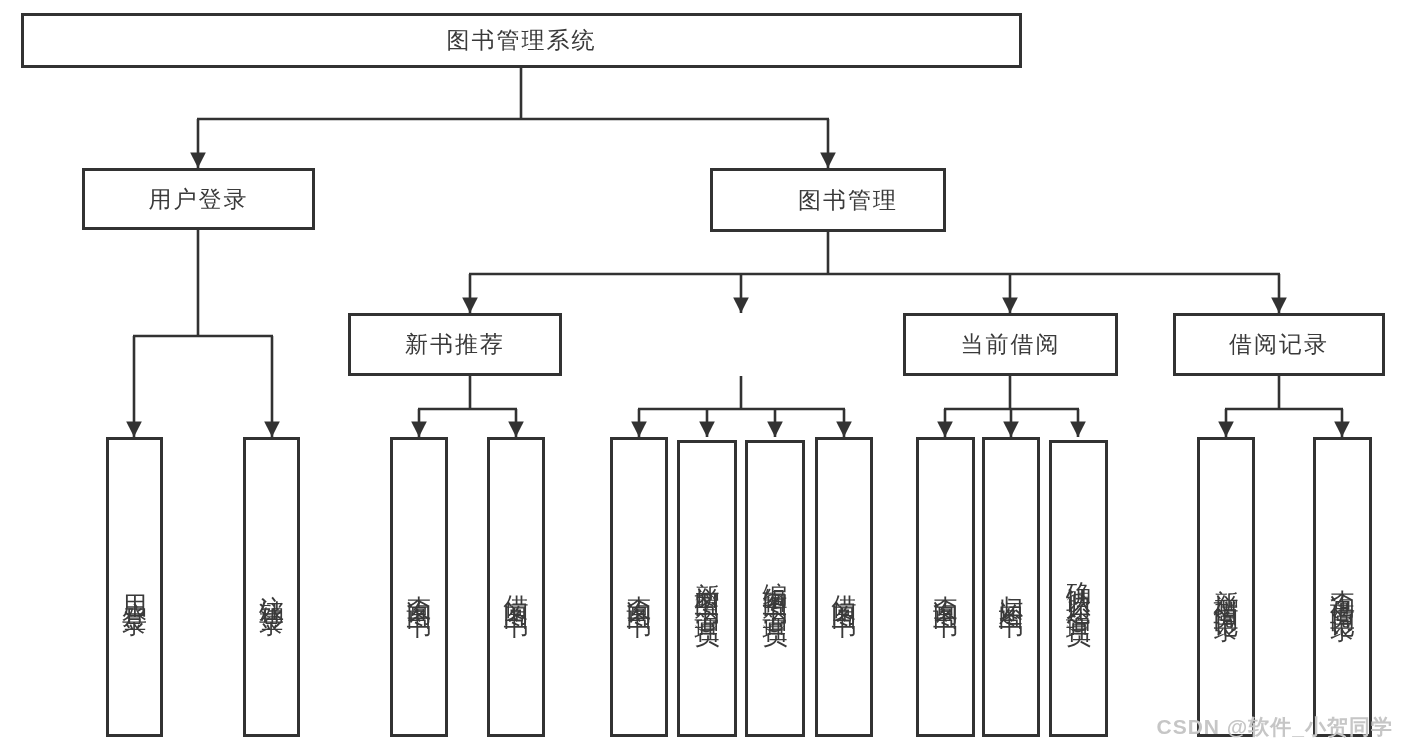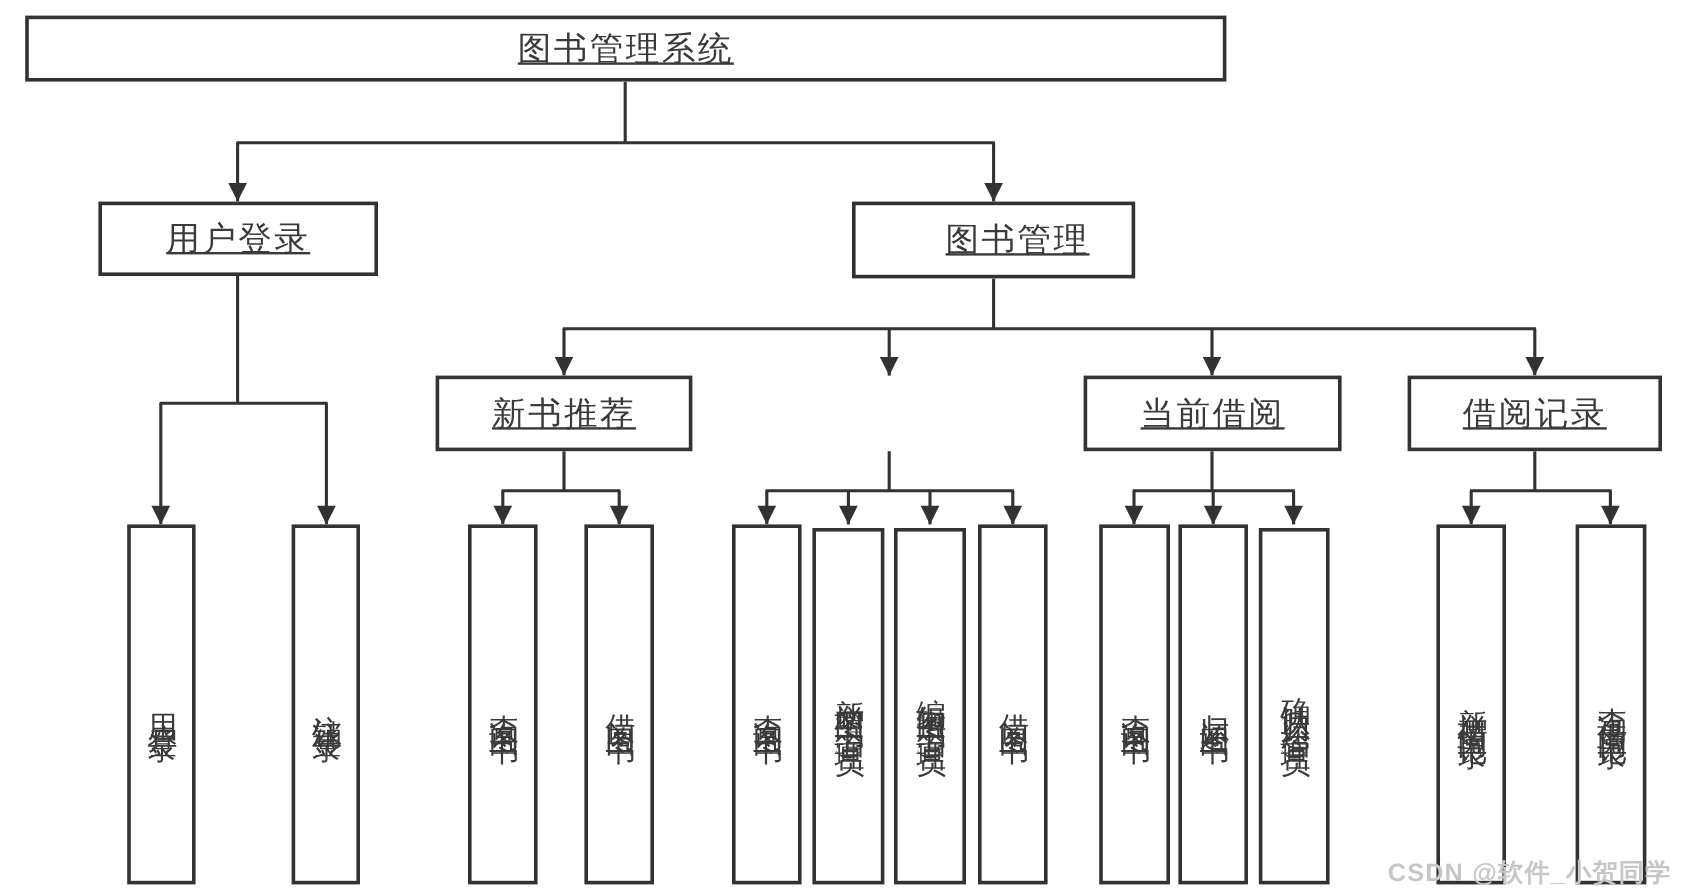--- a/index.html
+++ b/index.html
@@ -23,24 +23,23 @@
     position: absolute;
     box-sizing: border-box;
     border: 3px solid var(--line, #323232);
     background: #ffffff;
     display: flex;
     align-items: center;
     justify-content: center;
     color: var(--text, #3a3a3a);
   }
   .hlabel {
-    font-size: 28px;
+    font-size: 23px;
     letter-spacing: 2px;
     white-space: nowrap;
-    text-decoration: underline;
   }
   .leaf {
     writing-mode: vertical-rl;
     text-orientation: mixed;
     font-size: 25px;
     letter-spacing: 6px;
     line-height: 1;
   }
   .watermark {
     position: absolute;
@@ -104,21 +103,21 @@
     <path d="M1225 409 H1343"></path>
     <path d="M1226 409 V437" marker-end="url(#arr)"></path>
     <path d="M1342 409 V437" marker-end="url(#arr)"></path>
   </svg>
 
   <div class="box hlabel" style="left:21px; top:13px; width:1001px; height:55px;">图书管理系统</div>
 
   <div class="box hlabel" style="left:82px; top:168px; width:233px; height:62px;">用户登录</div>
   <div class="box hlabel" style="left:710px; top:168px; width:236px; height:64px;padding-left:40px;">图书管理</div>
 
-  <div class="box hlabel" style="left:363px; top:313px; width:214px; height:63px;">新书推荐</div>
+  <div class="box hlabel" style="left:348px; top:313px; width:214px; height:63px;">新书推荐</div>
   <div class="box hlabel" style="left:1173px; top:313px; width:212px; height:63px;">借阅记录</div>
   <div class="box hlabel" style="left:903px; top:313px; width:215px; height:63px;">当前借阅</div>
 
   <div class="box leaf" style="left:106px; top:437px; width:57px; height:300px;">用户登录</div>
   <div class="box leaf" style="left:243px; top:437px; width:57px; height:300px;">注销登录</div>
 
   <div class="box leaf" style="left:390px; top:437px; width:58px; height:300px;">查询图书</div>
   <div class="box leaf" style="left:487px; top:437px; width:58px; height:300px;">借阅图书</div>
 
   <div class="box leaf" style="left:610px; top:437px; width:58px; height:300px;">查询图书</div>

